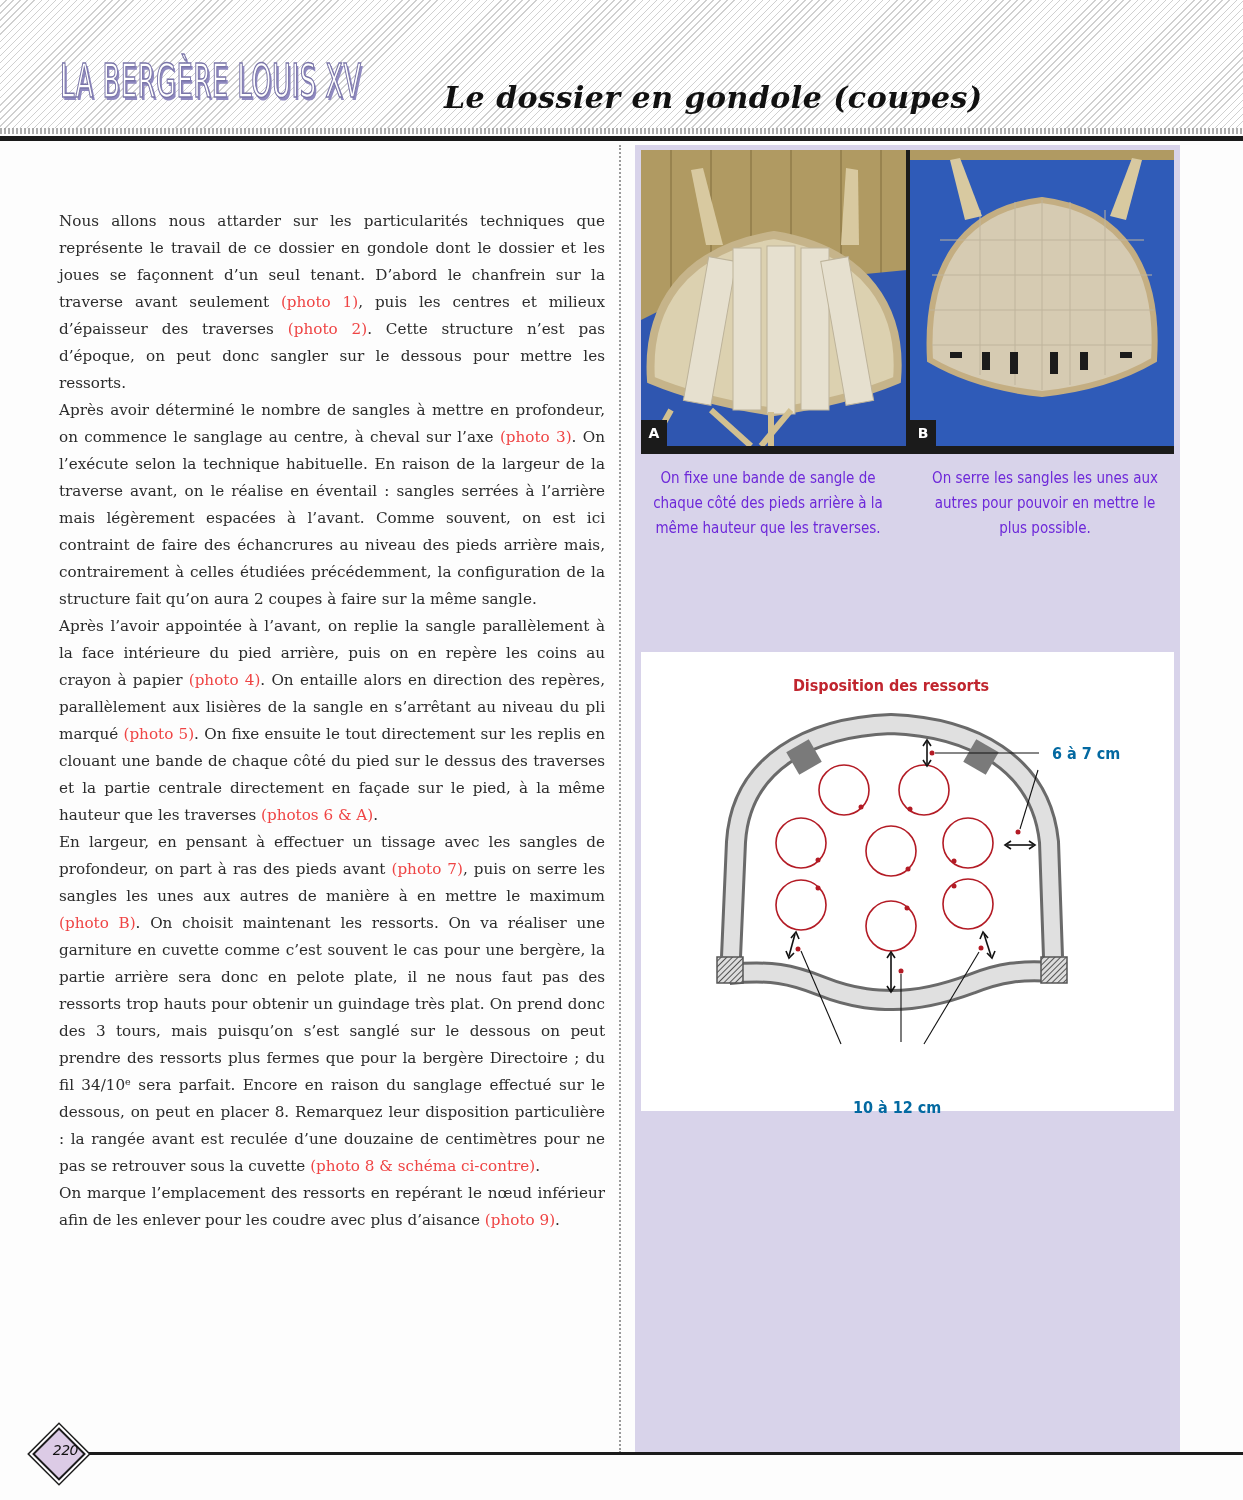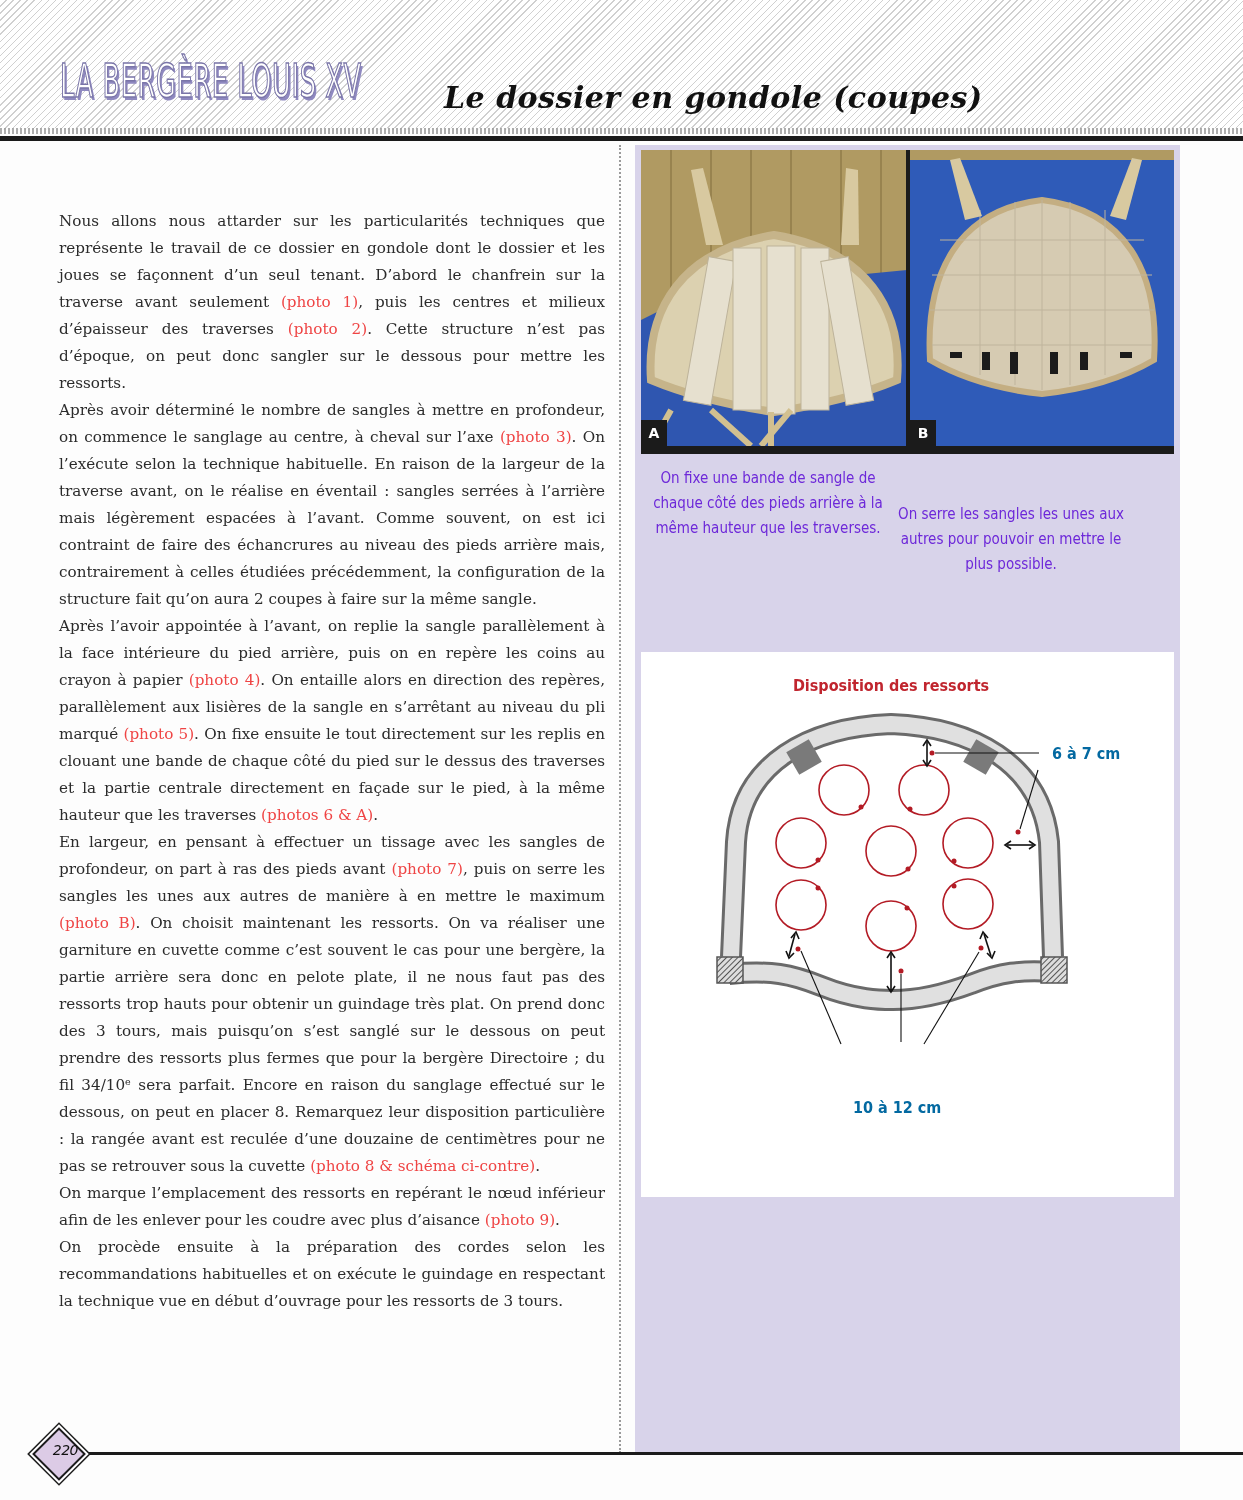--- a/index.html
+++ b/index.html
@@ -61,23 +61,23 @@
     position:absolute; bottom:0; width:26px; height:26px; background:#1b1b1b; color:#fff;
     font-family:"DejaVu Sans", sans-serif; font-weight:bold; font-size:14px;
     display:flex; align-items:center; justify-content:center;
   }
   .caption {
     position:absolute; top:466px; width:250px; text-align:center;
     font-family:"DejaVu Sans Condensed","DejaVu Sans", sans-serif; font-size:15px; line-height:25px;
     color:#6d28d9; font-weight:normal;
   }
   .caption-a { left:643px; }
-  .caption-b { left:886px;margin-top:36px; }
+  .caption-b { left:920px; }
   .diagram {
-    position:absolute; left:641px; top:652px; width:533px; height:545px; background:#ffffff;
+    position:absolute; left:641px; top:652px; width:533px; height:459px; background:#ffffff;
   }
   .diagram-title {
     position:absolute; left:0; top:24px; width:500px; text-align:center;
     font-family:"DejaVu Sans Condensed","DejaVu Sans", sans-serif; font-weight:bold; font-size:16px; color:#c0252e;
   }
   .diag-label {
     position:absolute; font-family:"DejaVu Sans Condensed","DejaVu Sans", sans-serif; font-weight:bold;
     font-size:16px; color:#0369a1; white-space:nowrap;
   }
   .footer-line { position:absolute; left:80px; top:1452px; width:1163px; height:3px; background:#1b1b1b; }
@@ -99,21 +99,20 @@
 <div class="header-rule"></div>
 <div class="title-main">LA BERGÈRE LOUIS XV</div>
 <div class="title-sub">Le dossier en gondole (coupes)</div>
 
 <div class="body-text" id="body-text">
     <p>Nous allons nous attarder sur les particularités techniques que représente le travail de ce dossier en gondole dont le dossier et les joues se façonnent d’un seul tenant. D’abord le chanfrein sur la traverse avant seulement <b>(photo 1)</b>, puis les centres et milieux d’épaisseur des traverses <b>(photo 2)</b>. Cette structure n’est pas d’époque, on peut donc sangler sur le dessous pour mettre les ressorts.</p>
     <p>Après avoir déterminé le nombre de sangles à mettre en profondeur, on commence le sanglage au centre, à cheval sur l’axe <b>(photo 3)</b>. On l’exécute selon la technique habituelle. En raison de la largeur de la traverse avant, on le réalise en éventail : sangles serrées à l’arrière mais légèrement espacées à l’avant. Comme souvent, on est ici contraint de faire des échancrures au niveau des pieds arrière mais, contrairement à celles étudiées précédemment, la configuration de la structure fait qu’on aura 2 coupes à faire sur la même sangle.</p>
     <p>Après l’avoir appointée à l’avant, on replie la sangle parallèlement à la face intérieure du pied arrière, puis on en repère les coins au crayon à papier <b>(photo 4)</b>. On entaille alors en direction des repères, parallèlement aux lisières de la sangle en s’arrêtant au niveau du pli marqué <b>(photo 5)</b>. On fixe ensuite le tout directement sur les replis en clouant une bande de chaque côté du pied sur le dessus des traverses et la partie centrale directement en façade sur le pied, à la même hauteur que les traverses <b>(photos 6 &amp; A)</b>.</p>
     <p>En largeur, en pensant à effectuer un tissage avec les sangles de profondeur, on part à ras des pieds avant <b>(photo 7)</b>, puis on serre les sangles les unes aux autres de manière à en mettre le maximum <b>(photo B)</b>. On choisit maintenant les ressorts. On va réaliser une garniture en cuvette comme c’est souvent le cas pour une bergère, la partie arrière sera donc en pelote plate, il ne nous faut pas des ressorts trop hauts pour obtenir un guindage très plat. On prend donc des 3 tours, mais puisqu’on s’est sanglé sur le dessous on peut prendre des ressorts plus fermes que pour la bergère Directoire ; du fil 34/10ᵉ sera parfait. Encore en raison du sanglage effectué sur le dessous, on peut en placer 8. Remarquez leur disposition particulière : la rangée avant est reculée d’une douzaine de centimètres pour ne pas se retrouver sous la cuvette <b>(photo 8 &amp; schéma ci-contre)</b>.</p>
     <p>On marque l’emplacement des ressorts en repérant le nœud inférieur afin de les enlever pour les coudre avec plus d’aisance <b>(photo 9)</b>.</p>
-    <p>On procède ensuite à la préparation des cordes selon les recommandations habituelles et on exécute le guindage en respectant la technique vue en début d’ouvrage pour les ressorts de 3 tours.</p>
   </div>
 
 <div class="col-divider"></div>
 
 <div class="side-panel"></div>
 
 <div class="photo photo-a">
   <svg width="266" height="296" viewBox="0 0 266 296">
     <rect x="0" y="0" width="266" height="296" fill="#b09a62"></rect>
     <g stroke="#8f7a48" stroke-width="2" opacity="0.7">

